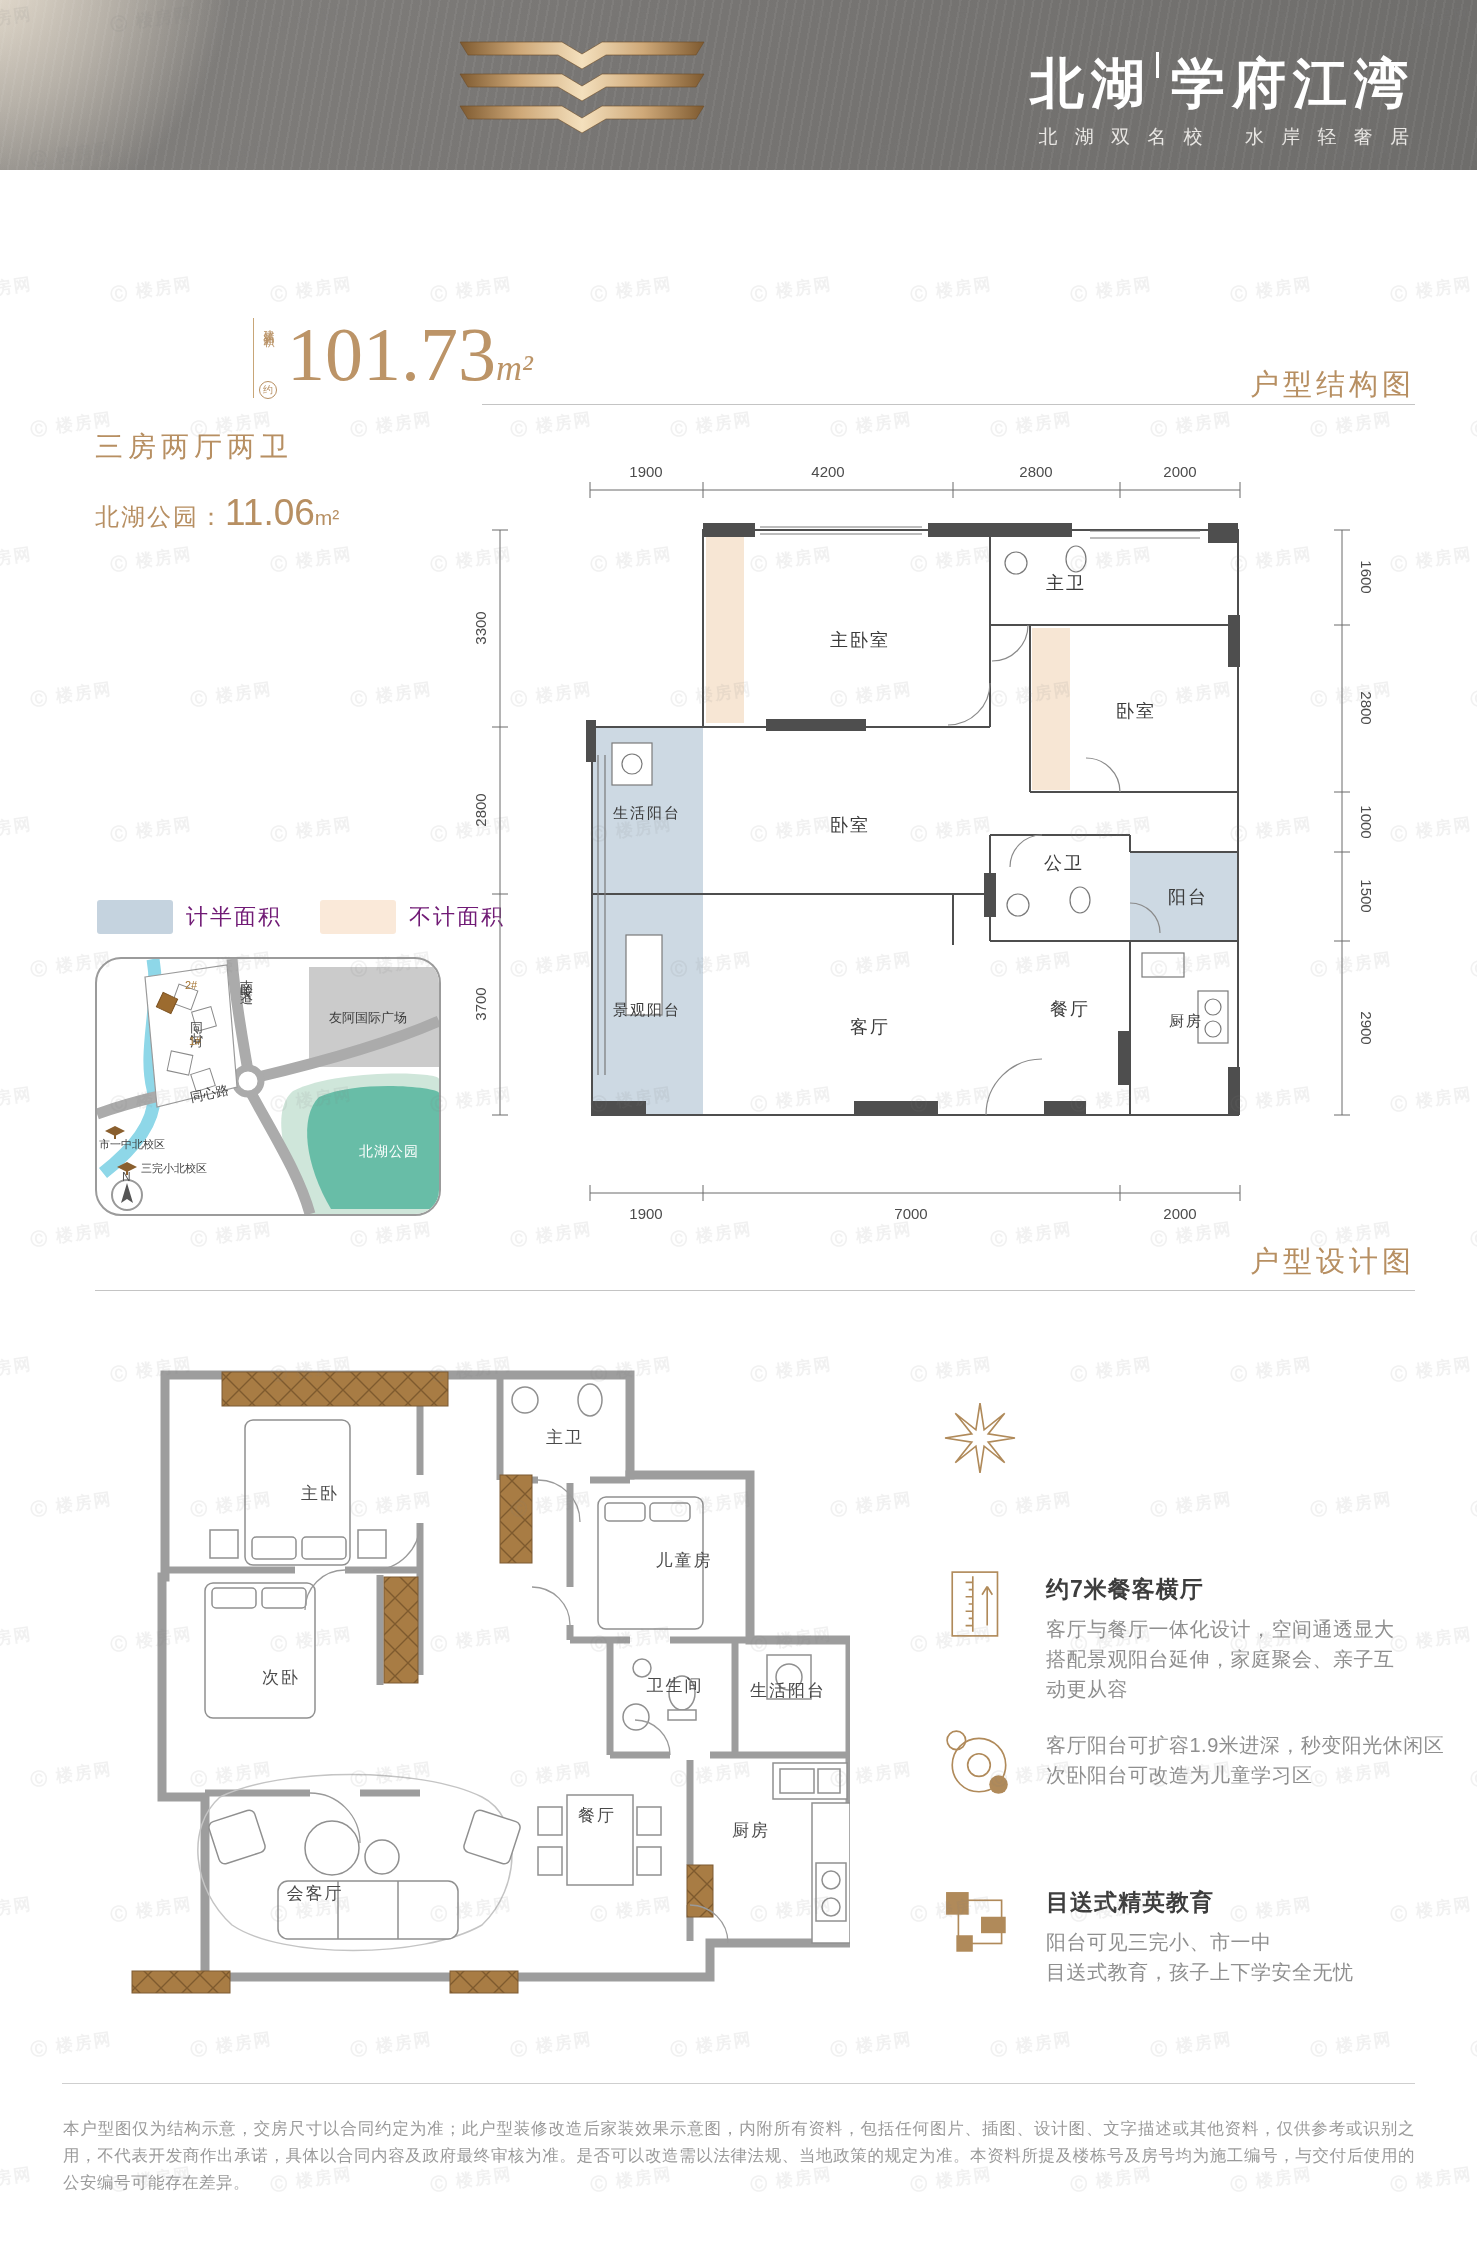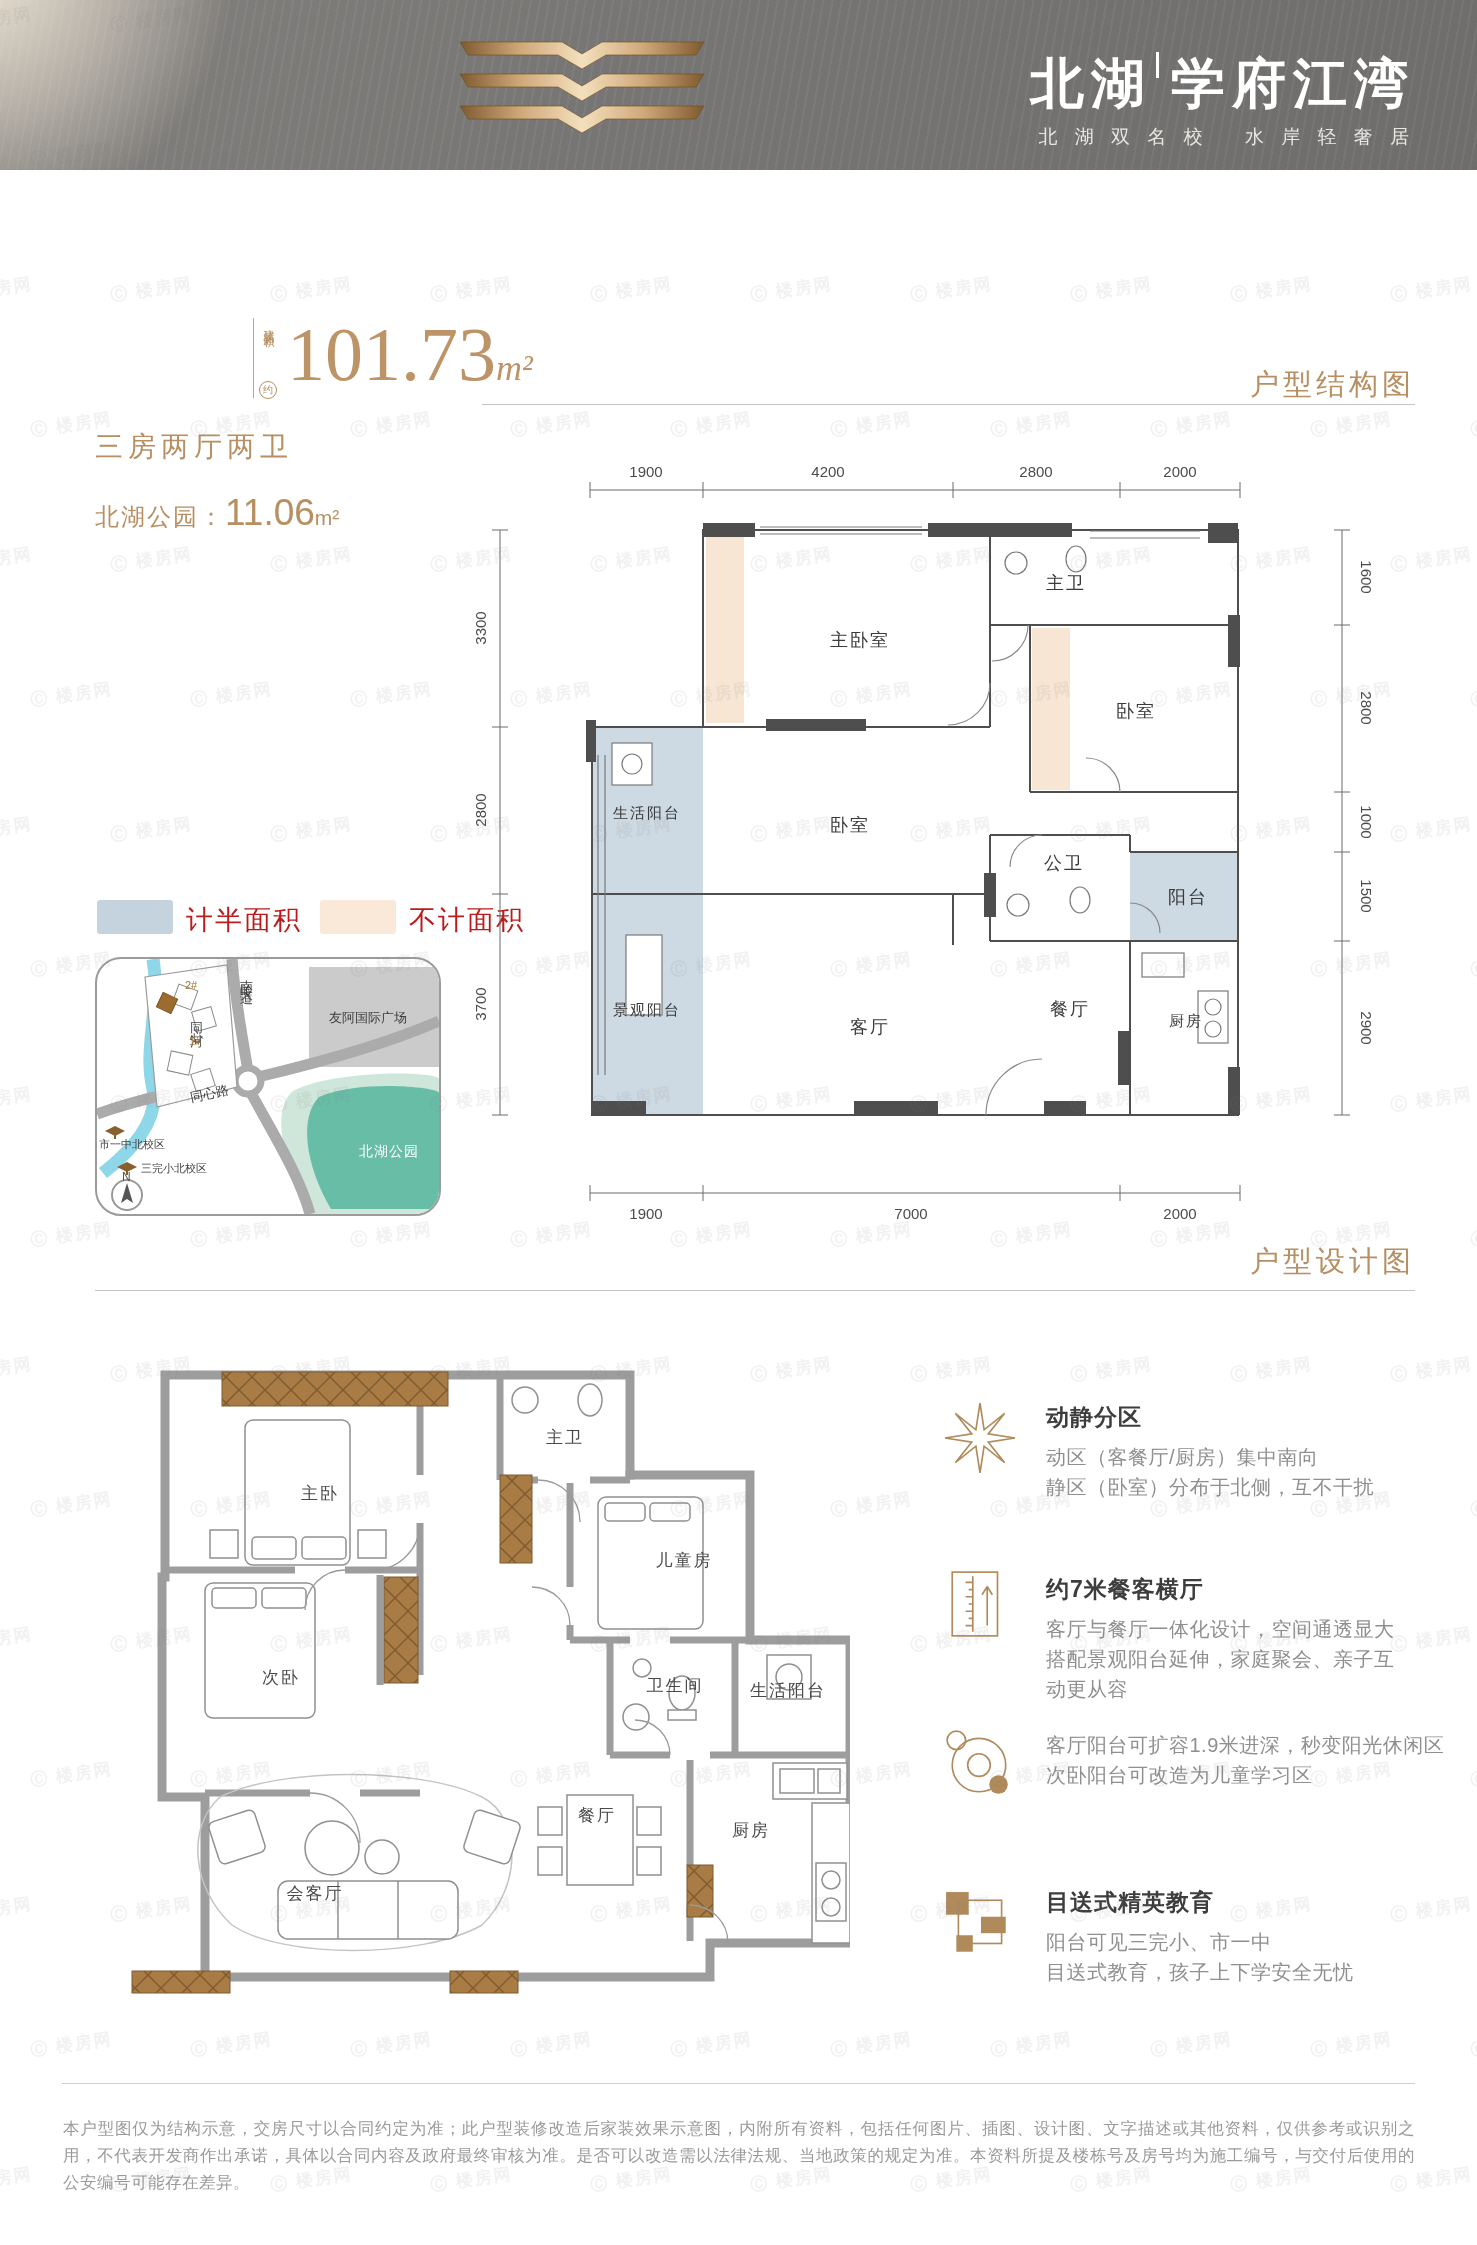--- a/index.html
+++ b/index.html
@@ -30,21 +30,21 @@
   .area .unit{font-size:36px;font-style:italic;}
   .sec-label{position:absolute;color:#b78f62;font-size:29px;letter-spacing:4px;white-space:nowrap;}
   .hline{position:absolute;height:1px;background:#c4c4c4;}
   .rooms-line{position:absolute;left:95px;top:428px;font-size:28px;letter-spacing:5px;color:#b78f62;}
   .bonus{position:absolute;left:95px;top:492px;color:#b78f62;}
   .bonus .lab{font-size:24px;letter-spacing:2px;}
   .bonus .val{font-size:37px;text-align:center;}
   .bonus .un{font-size:21px;}
   
   .sw{position:absolute;width:76px;height:34px;border-radius:3px;}
-  .legtxt{position:absolute;font-size:27px;color:#b91c1c;letter-spacing:2px;}
+  .legtxt{position:absolute;font-size:22px;color:#701a75;letter-spacing:2px;}
   
   #map{position:absolute;left:95px;top:957px;width:342px;height:255px;border:2px solid #9b9b9b;
     border-radius:26px;background:#fff;overflow:hidden;}
   .maplab{position:absolute;color:#3d3d3d;white-space:nowrap;}
   
   #splan{position:absolute;left:430px;top:435px;width:980px;height:790px;}
   #dplan{position:absolute;left:70px;top:1325px;width:780px;height:700px;}
   .rl{position:absolute;transform:translate(-50%,-50%);font-size:18px;color:#3a3a3a;
       letter-spacing:2px;white-space:nowrap;}
   .rl.sm{font-size:15px;}
@@ -369,25 +369,20 @@
     <div class="rl2" style="left:605px;top:360px;">卫生间</div>
     <div class="rl2" style="left:718px;top:365px;">生活阳台</div>
     <div class="rl2" style="left:527px;top:490px;background:#fff;padding:0 2px;">餐厅</div>
     <div class="rl2" style="left:681px;top:505px;">厨房</div>
     <div class="rl2" style="left:245px;top:568px;">会客厅</div>
   </div>
 
   <svg class="feat-icon" style="top:1402px;" viewBox="0 0 70 70">
     <path d="M35,1 L39,27 L59,11 L43,31 L69,35 L43,39 L59,59 L39,43 L35,69 L31,43 L11,59 L27,39 L1,35 L27,31 L11,11 L31,27 Z" fill="none" stroke="#b08a5a" stroke-width="1.6"></path>
   </svg>
-  <div class="feat-text" style="top:1402px;">
-    <div class="feat-title">动静分区</div>
-    <div class="feat-line">动区（客餐厅/厨房）集中南向</div>
-    <div class="feat-line">静区（卧室）分布于北侧，互不干扰</div>
-  </div>
 
   <svg class="feat-icon" style="top:1568px;" viewBox="0 0 70 70">
     <g fill="none" stroke="#b08a5a" stroke-width="1.6">
       <rect x="8" y="4" width="44" height="62"></rect>
       <path d="M28,8 V62 M28,14 H21 M28,21 H24 M28,28 H21 M28,35 H24 M28,42 H21 M28,49 H24 M28,56 H21"></path>
       <path d="M42,56 V18 M42,18 L37,26 M42,18 L47,26"></path>
     </g>
   </svg>
   <div class="feat-text" style="top:1574px;">
     <div class="feat-title">约7米餐客横厅</div>

